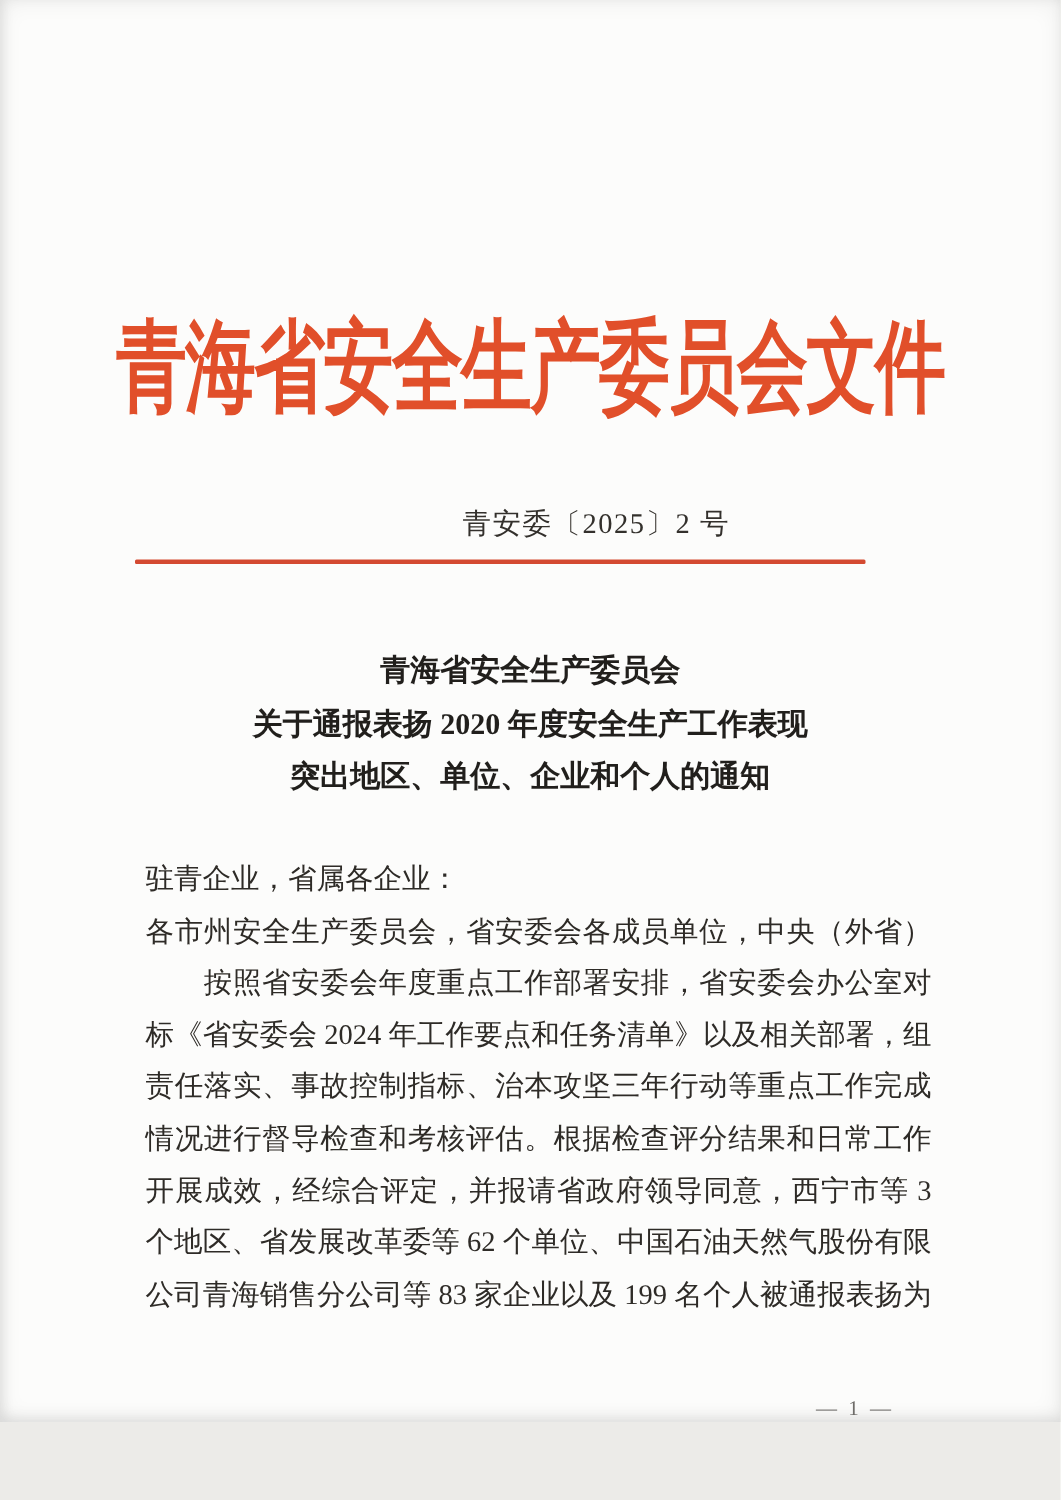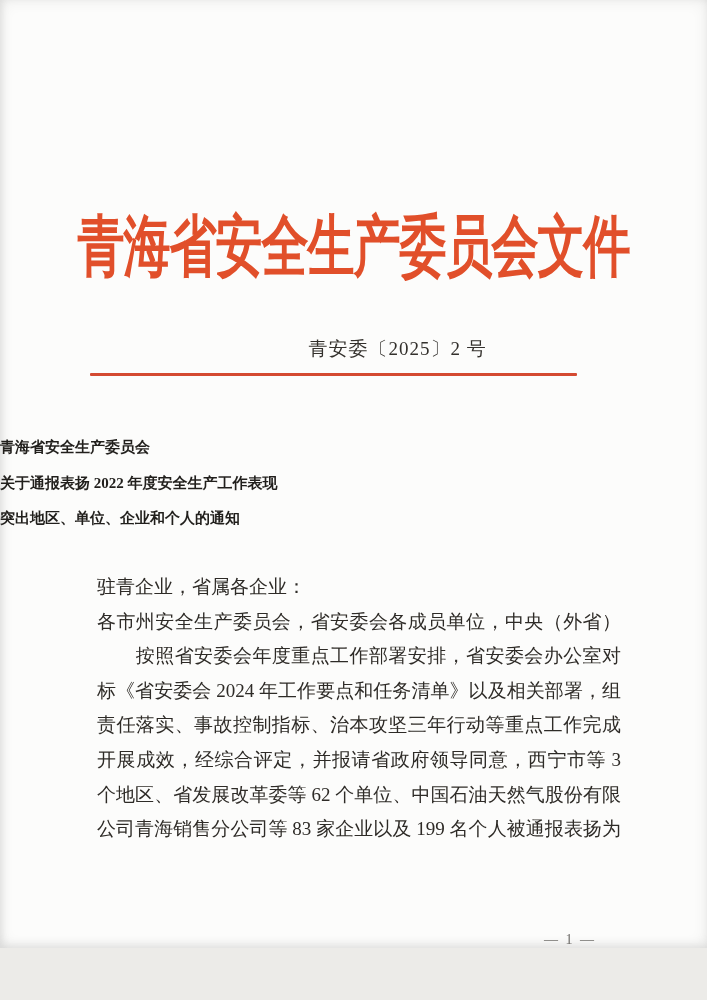--- a/index.html
+++ b/index.html
@@ -32,22 +32,22 @@
   .doc-number{
     position:absolute;top:336px;left:0;width:707px;
     text-align:center;font-size:19px;color:#33302c;letter-spacing:1px;margin-left:44px;
   }
   .red-rule{
     position:absolute;left:90px;top:373px;width:487px;height:3px;
     background:var(--rule);border-radius:1px;
   }
   .doc-title{
     position:absolute;top:430px;left:0;width:707px;
-    text-align:left;font-weight:bold;color:var(--title-ink);
-    font-size:15px;
+    text-align:center;font-weight:bold;color:var(--title-ink);
+    font-size:20px;
   }
   .doc-title .t-line{height:35.5px;line-height:35.5px;white-space:nowrap;}
   .body-block{
     position:absolute;left:97px;top:570px;width:524px;
     font-size:19px;color:var(--ink);
   }
   .body-block .line{
     height:34.6px;line-height:34.6px;
     text-align:justify;text-align-last:justify;
     overflow:visible;
@@ -69,30 +69,31 @@
   <div class="red-header">
     <span class="stretch">青海省安全生产委员会文件</span>
   </div>
 
   <div class="doc-number">青安委〔2025〕2 号</div>
 
   <div class="red-rule"></div>
 
   <div class="doc-title">
     <div class="t-line">青海省安全生产委员会</div>
-    <div class="t-line">关于通报表扬 2022 年度安全生产工作表现</div>
+    <div class="t-line">关于通报表扬 2020 年度安全生产工作表现</div>
     <div class="t-line">突出地区、单位、企业和个人的通知</div>
   </div>
 
   <div class="body-block">
     <div class="line para-end">驻青企业，省属各企业：</div>
     <div class="line">各市州安全生产委员会，省安委会各成员单位，中央（外省）</div>
     <div class="line">　　按照省安委会年度重点工作部署安排，省安委会办公室对</div>
     <div class="line">标《省安委会 2024 年工作要点和任务清单》以及相关部署，组</div>
     <div class="line">责任落实、事故控制指标、治本攻坚三年行动等重点工作完成</div>
+    <div class="line">情况进行督导检查和考核评估。根据检查评分结果和日常工作</div>
     <div class="line">开展成效，经综合评定，并报请省政府领导同意，西宁市等 3</div>
     <div class="line">个地区、省发展改革委等 62 个单位、中国石油天然气股份有限</div>
     <div class="line">公司青海销售分公司等 83 家企业以及 199 名个人被通报表扬为</div>
   </div>
 
   <div class="page-number">— 1 —</div>
 
 </div>
 
 </body></html>

